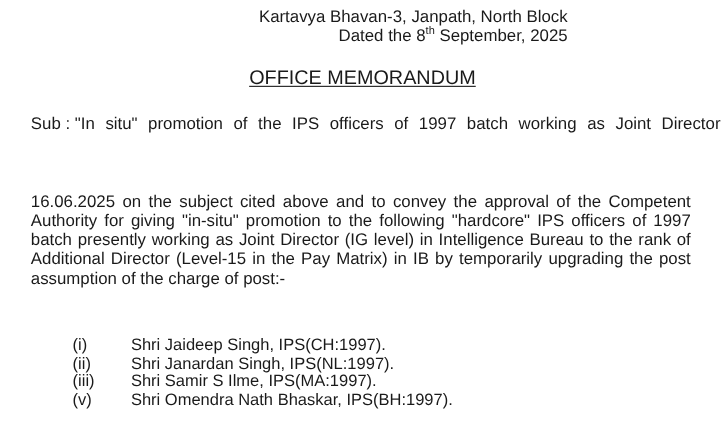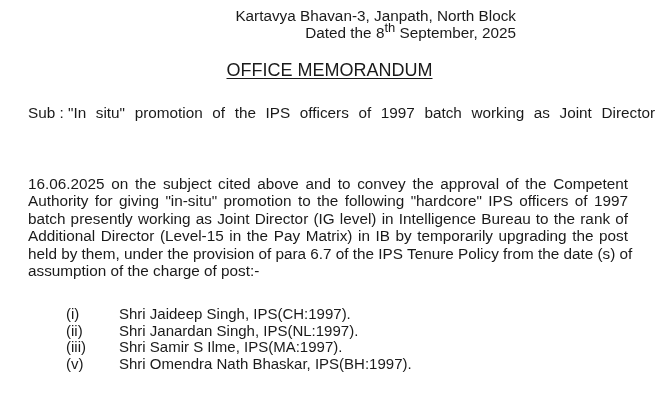--- a/index.html
+++ b/index.html
@@ -8,21 +8,21 @@
     background: #ffffff;
     font-family: "Liberation Sans", sans-serif;
     color: #1a1a1a;
     position: relative;
   }
   .page { position: absolute; left: 0; top: 0; width: 548px; height: 405px; }
   .addr {
     position: absolute; right: 32px; top: 7px;
     text-align: right; font-size: 15.3px; line-height: 17px;
   }
-  .addr sup { font-size: 13px; line-height: 0; vertical-align: super; }
+  .addr sup { font-size: 10px; line-height: 0; vertical-align: super; }
   .title {
     position: absolute; left: 0; width: 659px; top: 60px;
     text-align: center; font-size: 18px;
   }
   .title span { text-decoration: underline; text-underline-offset: 2px; }
   .sub {
     position: absolute; left: 28px; top: 104px; width: 600px;
     font-size: 15.3px; line-height: 17px;
   }
   .sub-label { position: absolute; left: 0; top: 0; }
@@ -65,21 +65,20 @@
     <div class="sub-text">
       <span class="sub-line">"In situ" promotion of the IPS officers of 1997 batch working as Joint Director</span>
     </div>
   </div>
 
   <div class="body-para">
     <span class="bline">16.06.2025 on the subject cited above and to convey the approval of the Competent</span>
     <span class="bline">Authority for giving "in-situ" promotion to the following "hardcore"  IPS officers of 1997</span>
     <span class="bline">batch presently working as Joint Director (IG level) in Intelligence Bureau to the rank of</span>
     <span class="bline">Additional Director (Level-15 in the Pay Matrix) in IB by temporarily upgrading the post</span>
-    <span class="bline">held by them, under the provision of para 6.7 of the IPS Tenure Policy from the date (s) of</span>
     <span class="bline last">assumption of the charge of post:-</span>
   </div>
 
   <div class="officers">
     <div class="officer">
       <span class="num">(i)</span>
       <span>Shri Jaideep Singh, IPS(CH:1997).</span>
     </div>
     <div class="officer">
       <span class="num">(ii)</span>

